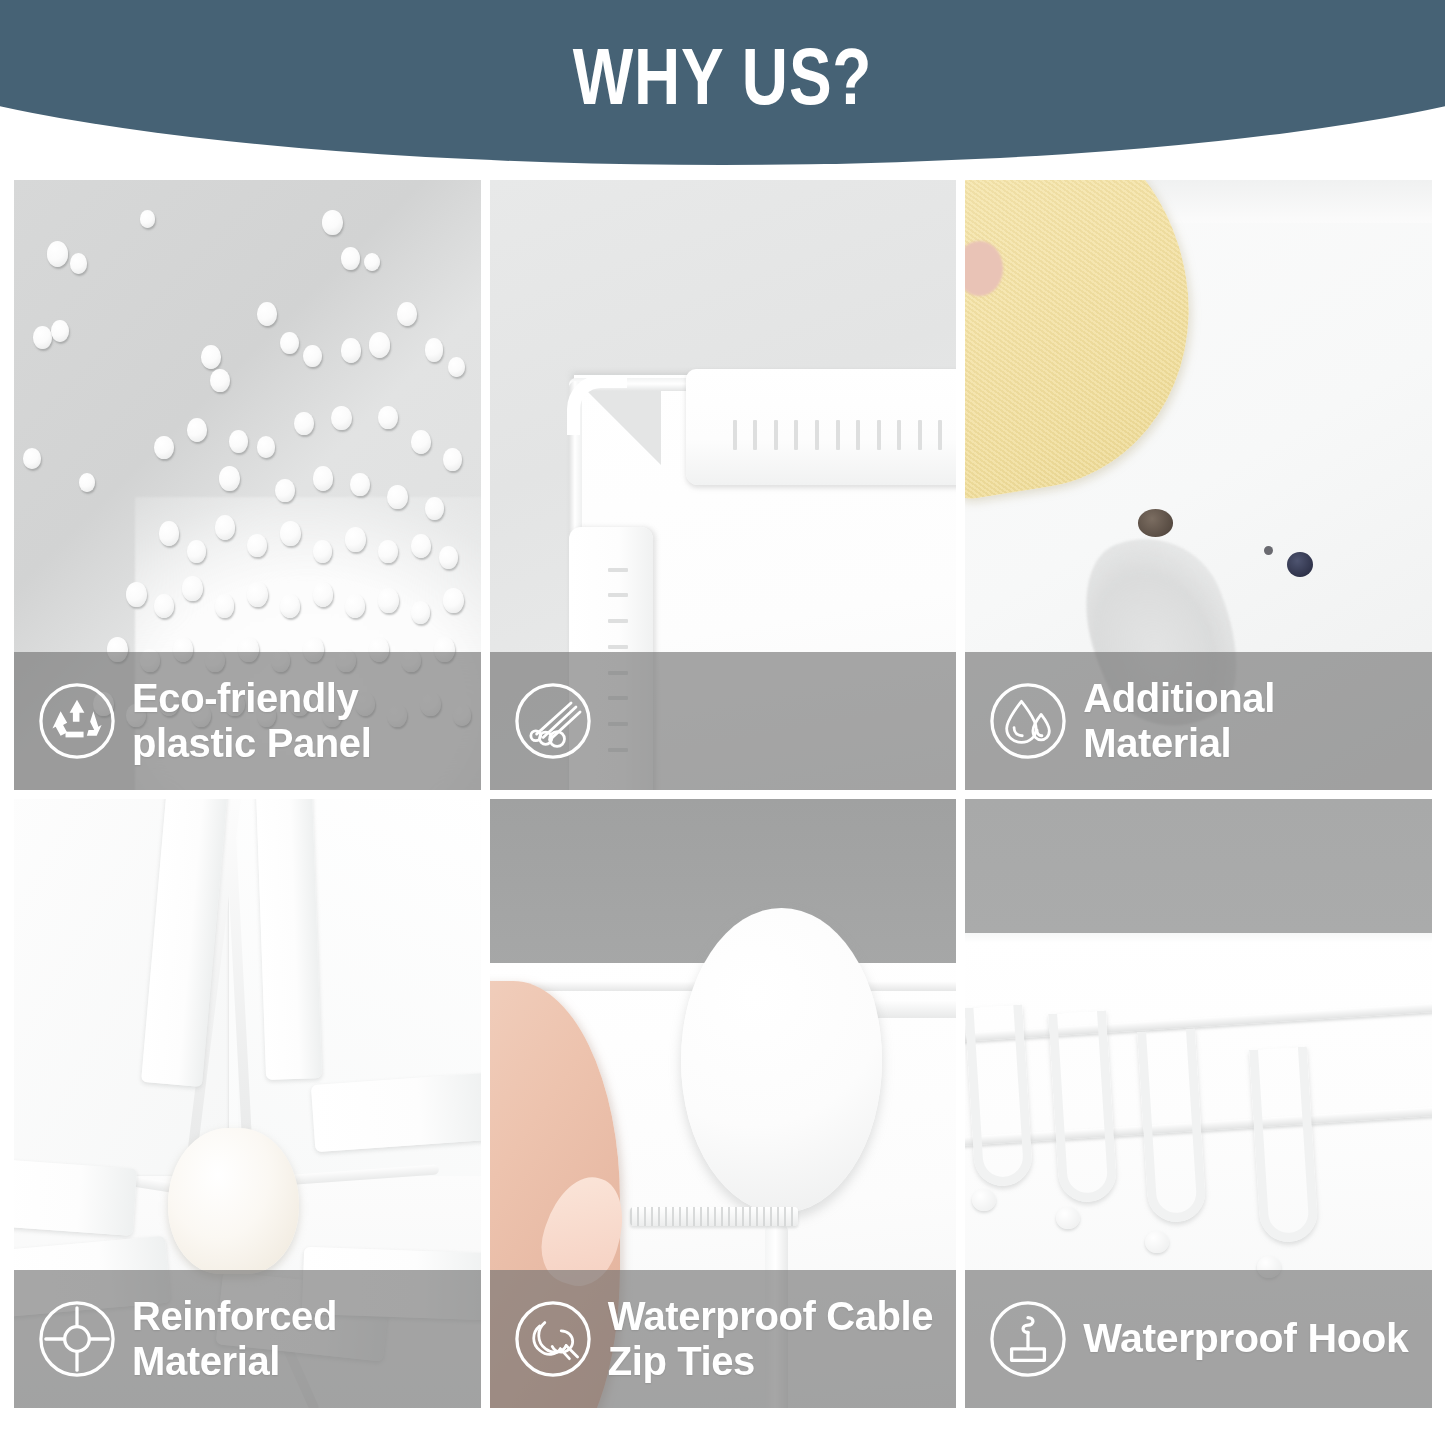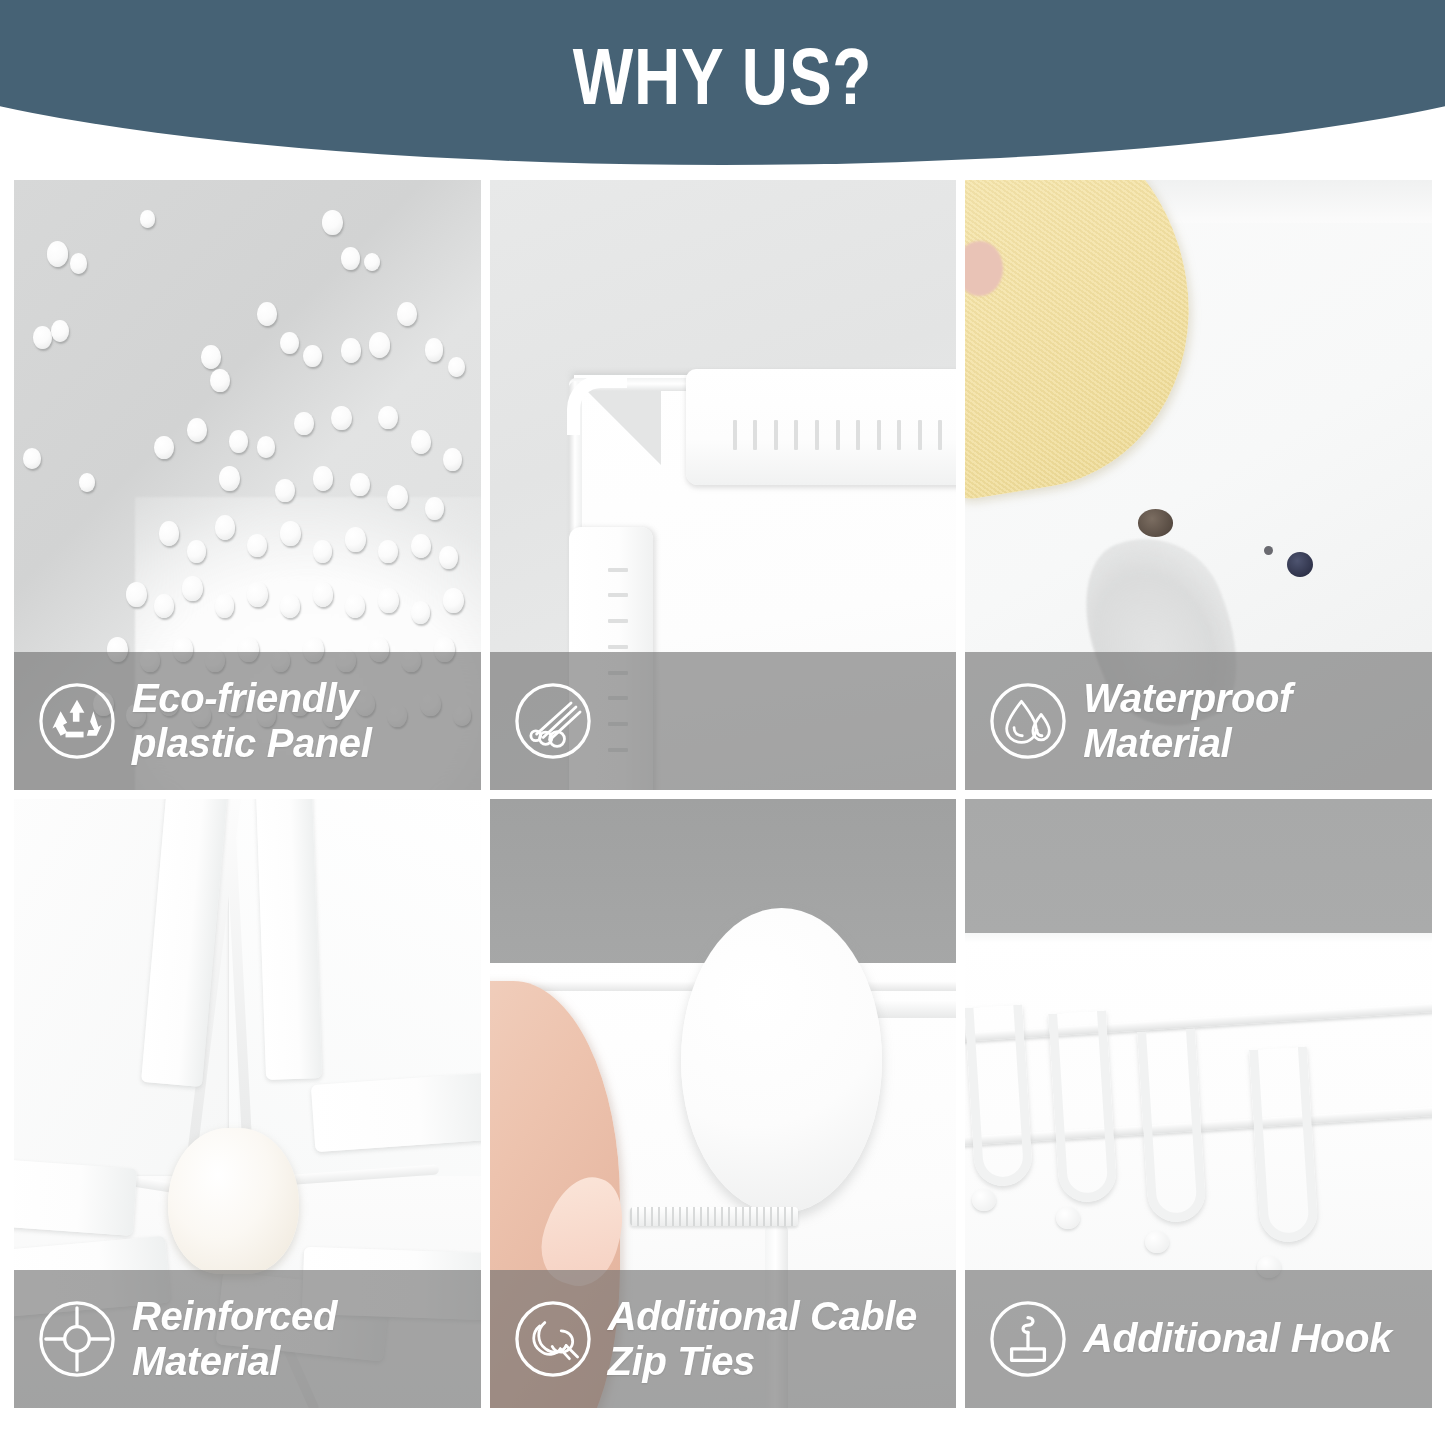--- a/index.html
+++ b/index.html
@@ -43,21 +43,20 @@
     display:grid;
     grid-template-columns:repeat(3, 1fr);
     grid-template-rows:repeat(2, 1fr);
     gap:9px;
   }
 
   .panel{
     position:relative;
     overflow:hidden;
     background:#b91c1c;
-    font-style:italic;
   }
 
   .photo{
     position:absolute; inset:0;
     overflow:hidden;
   }
 
   
   .label-bar{
     position:absolute;
@@ -529,21 +528,21 @@
         <svg viewBox="0 0 100 100">
           <circle cx="50" cy="50" r="44" fill="none" stroke="#ffffff" stroke-width="4"></circle>
           <g fill="none" stroke="#ffffff" stroke-width="3.4" stroke-linecap="round" stroke-linejoin="round">
             <path d="M42 26 C42 26 24 48 24 59 C24 69 32 76 42 76 C52 76 60 69 60 59 C60 48 42 26 42 26 Z"></path>
             <path d="M33 58 C33 64 37 68 43 68"></path>
             <path d="M66 42 C66 42 56 55 56 62 C56 69 61 73 66 73 C71 73 76 69 76 62 C76 55 66 42 66 42 Z"></path>
             <path d="M61 61 C61 65 63 68 67 68"></path>
           </g>
         </svg>
       </span>
-      <span class="label-text">Waterproof
+      <span class="label-text">Additional
 Material</span>
     </div>
   </div>
 
   <div class="panel">
     <div class="photo p4">
       <div class="face f-left"></div>
       <div class="face f-right"></div>
       <div class="face f-bottom"></div>
 
@@ -598,21 +597,21 @@
           <circle cx="50" cy="50" r="44" fill="none" stroke="#ffffff" stroke-width="4"></circle>
           <g fill="none" stroke="#ffffff" stroke-width="3.4" stroke-linecap="round" stroke-linejoin="round">
             <path d="M34 34 C24 42 24 56 34 64 C42 71 54 70 59 62"></path>
             <path d="M40 30 C30 38 30 54 41 62 C50 69 62 67 66 58"></path>
             <path d="M60 40 C68 40 74 46 74 53 C74 61 67 66 60 66 C55 66 51 63 49 59"></path>
             <path d="M66 58 L80 72"></path>
             <path d="M59 62 L70 74"></path>
           </g>
         </svg>
       </span>
-      <span class="label-text">Additional Cable
+      <span class="label-text">Waterproof Cable
 Zip Ties</span>
     </div>
   </div>
 
   <div class="panel">
     <div class="photo p6">
       <div class="board"></div>
       <div class="boardedge"></div>
 
       <div class="wire-h" style="left:-2%;top:36%;right:-2%;height:9px;transform:rotate(-3.6deg);"></div>
@@ -631,17 +630,17 @@
       <span class="label-icon">
         <svg viewBox="0 0 100 100">
           <circle cx="50" cy="50" r="44" fill="none" stroke="#ffffff" stroke-width="4"></circle>
           <g fill="none" stroke="#ffffff" stroke-width="4" stroke-linecap="round" stroke-linejoin="round">
             <path d="M50 24 C58 24 58 33 50 33 C42 33 42 42 50 42"></path>
             <line x1="50" y1="42" x2="50" y2="62"></line>
             <rect x="30" y="62" width="40" height="14"></rect>
           </g>
         </svg>
       </span>
-      <span class="label-text single">Additional Hook</span>
+      <span class="label-text single">Waterproof Hook</span>
     </div>
   </div>
 
 </div>
 
 </body></html>

